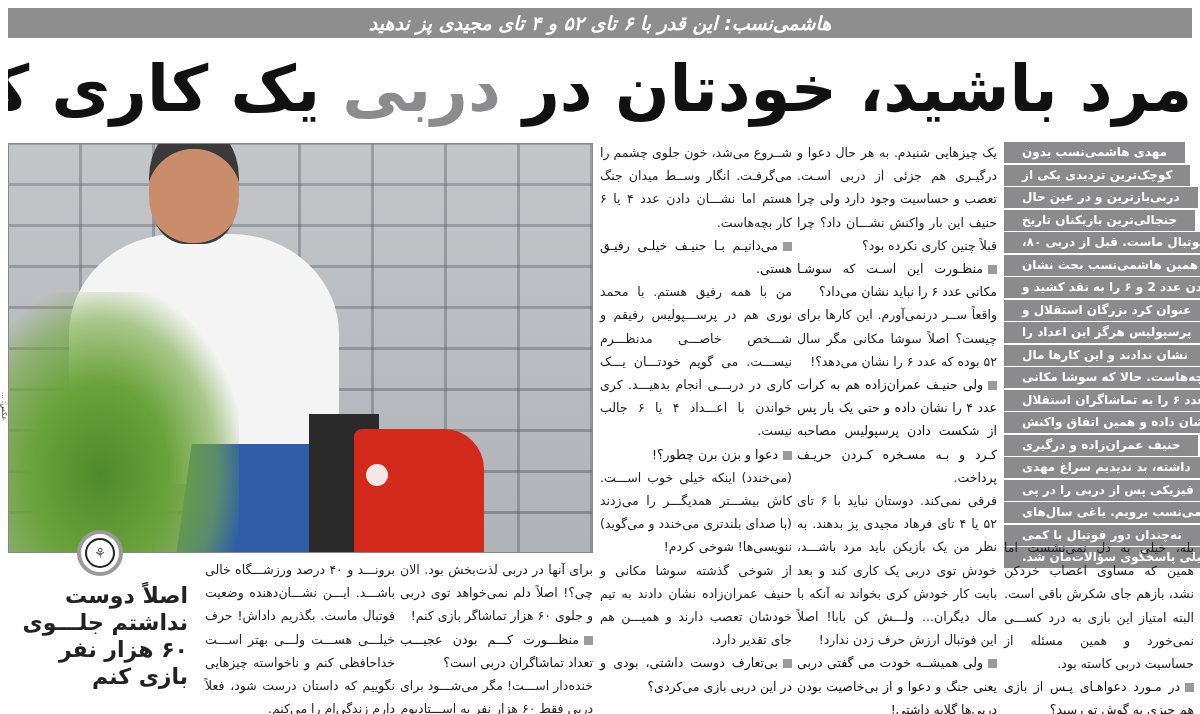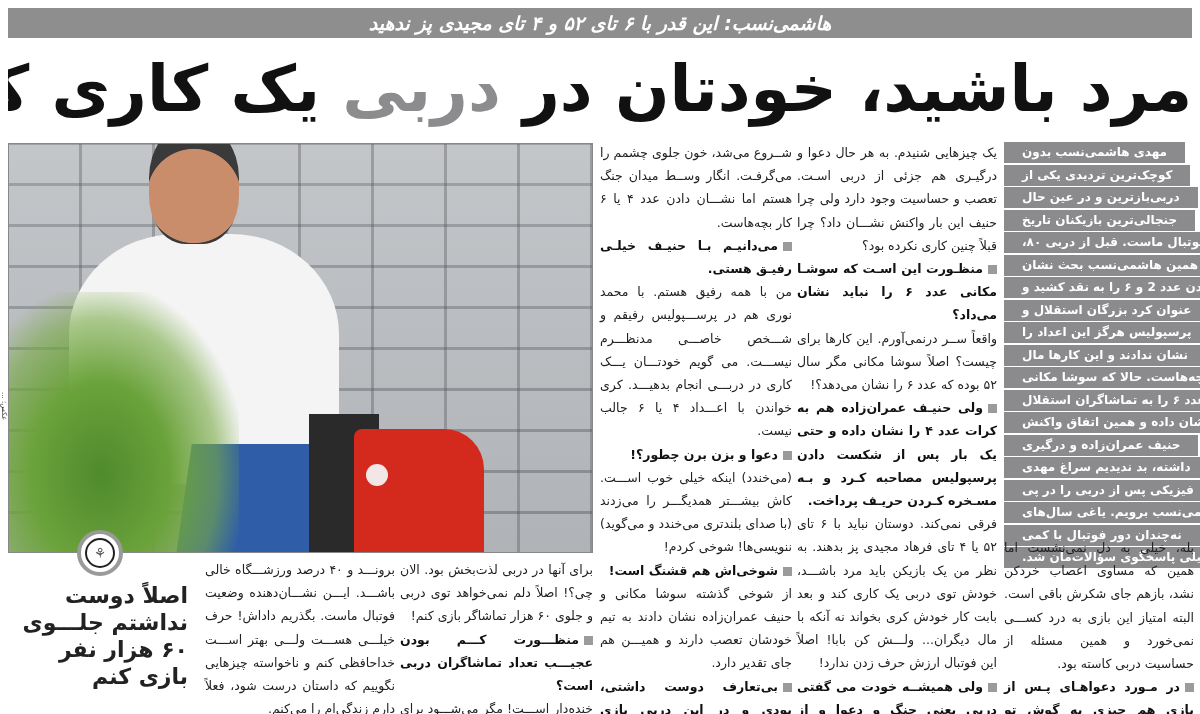--- a/index.html
+++ b/index.html
@@ -76,21 +76,21 @@
   .pullquote {
     position: absolute; left: 8px; top: 582px; width: 180px; height: 128px;
     text-align: right; font-size: 22px; font-weight: bold; line-height: 27px; color: #222;
   }
 
   .col {
     position: absolute; font-size: 12.5px; line-height: 23.2px; text-align: justify;
     text-align-last: right; color: #222;
   }
   .col p { margin: 0; }
-  .col .q { font-weight: bold; color: #111; }
+  .col .q { font-weight: normal; color: #111; }
   .col .q .sq {
     display: inline-block; width: 9px; height: 9px; background: #9b9b9b; margin-left: 5px; vertical-align: middle;
   }
 
   .lead-box {
     position: absolute; left: 1004px; top: 142px; width: 190px; height: 392px;
     display: flex; flex-direction: column; align-items: flex-end;
   }
   .lead-line {
     background: #8b8b8d; color: #fff; font-weight: bold; font-size: 12px;
@@ -163,21 +163,20 @@
     <p>فرقی نمی‌کند. دوستان نباید با ۶ تای ۵۲ یا ۴ تای فرهاد مجیدی پز بدهند. به نظر من یک بازیکن باید مرد باشـــد، خودش توی دربی یک کاری کند و بعد بابت کار خودش کری بخواند نه آنکه با مال دیگران... ولـــش کن بابا! اصلاً این فوتبال ارزش حرف زدن ندارد!</p>
     <p class="q"><span class="sq"></span><span>ولی همیشــه خودت می گفتی دربی یعنی جنگ و دعوا و از بی‌خاصیت بودن دربی‌ها گلایه داشتی!</span></p>
   </div>
 
 <div class="col" id="col3" style="left:600px; top:141px; width:192px;">
     <p>شــروع می‌شد، خون جلوی چشمم را می‌گرفـت. انگار وســط میدان جنگ هستم اما نشـــان دادن عدد ۴ یا ۶ کار بچه‌هاست.</p>
     <p class="q"><span class="sq"></span><span>می‌دانیـم بـا حنیـف خیلـی رفیـق هستی.</span></p>
     <p>من با همه رفیق هستم. با محمد نوری هم در پرســـپولیس رفیقم و شـــخص خاصـــی مدنظـــرم نیســـت. می گویم خودتـــان یـــک کاری در دربـــی انجام بدهیـــد. کری خواندن با اعـــداد ۴ یا ۶ جالب نیست.</p>
     <p class="q"><span class="sq"></span><span>دعوا و بزن برن چطور؟!</span></p>
     <p>(می‌خندد) اینکه خیلی خوب اســـت. کاش بیشـــتر همدیگـــر را می‌زدند (با صدای بلندتری می‌خندد و می‌گوید) ننویسی‌ها! شوخی کردم!</p>
-    <p class="q"><span class="sq"></span><span>شوخی‌اش هم قشنگ است!</span></p>
     <p>از شوخی گذشته سوشا مکانی و حنیف عمران‌زاده نشان دادند به تیم خودشان تعصب دارند و همیـــن هم جای تقدیر دارد.</p>
     <p class="q"><span class="sq"></span><span>بی‌تعارف دوست داشتی، بودی و در این دربی بازی می‌کردی؟</span></p>
   </div>
 
 <div class="col" id="col4" style="left:400px; top:558px; width:193px;">
     <p>برای آنها در دربی لذت‌بخش بود. الان چی؟! اصلاً دلم نمی‌خواهد توی دربی و جلوی ۶۰ هزار تماشاگر بازی کنم!</p>
     <p class="q"><span class="sq"></span><span>منظـــورت کـــم بودن عجیـــب تعداد تماشاگران دربی است؟</span></p>
     <p>خنده‌دار اســـت! مگر می‌شـــود برای دربی فقط ۶۰ هزار نفر به اســـتادیوم</p>
   </div>
 

